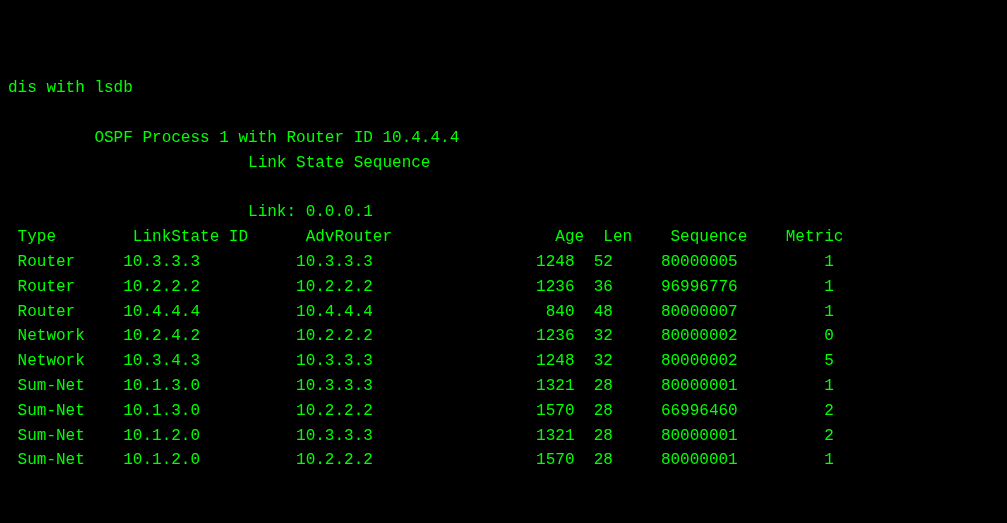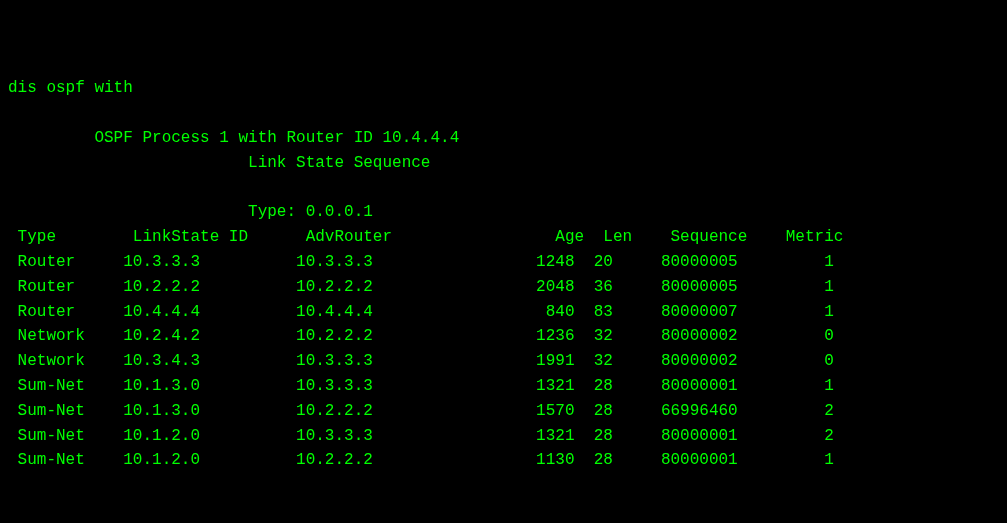--- a/index.html
+++ b/index.html
@@ -13,36 +13,36 @@
       white-space: pre;
       width: 1007px;
       height: 523px;
       overflow: hidden;
     }
   </style>
 </head>
 <body>
 
 
-<div id="terminal-output"><span><ar4></ar4></span><span>dis ospf with</span>
+<div id="terminal-output"><span><ar4></ar4></span><span>dis with lsdb</span>
 
 <span>         OSPF Process 1 with Router ID 10.4.4.4</span>
 <span>                         Link State Sequence</span>
 
-<span>                         Type: 0.0.0.1</span>
+<span>                         Link: 0.0.0.1</span>
 <span> Type        LinkState ID      AdvRouter                 Age  Len    Sequence    Metric</span>
-<span> Router     10.3.3.3          10.3.3.3                 1248  20     80000005         1</span>
-<span> Router     10.2.2.2          10.2.2.2                 2048  36     80000005         1</span>
-<span> Router     10.4.4.4          10.4.4.4                  840  83     80000007         1</span>
+<span> Router     10.3.3.3          10.3.3.3                 1248  52     80000005         1</span>
+<span> Router     10.2.2.2          10.2.2.2                 1236  36     96996776         1</span>
+<span> Router     10.4.4.4          10.4.4.4                  840  48     80000007         1</span>
 <span> Network    10.2.4.2          10.2.2.2                 1236  32     80000002         0</span>
-<span> Network    10.3.4.3          10.3.3.3                 1991  32     80000002         0</span>
+<span> Network    10.3.4.3          10.3.3.3                 1248  32     80000002         5</span>
 <span> Sum-Net    10.1.3.0          10.3.3.3                 1321  28     80000001         1</span>
 <span> Sum-Net    10.1.3.0          10.2.2.2                 1570  28     66996460         2</span>
 <span> Sum-Net    10.1.2.0          10.3.3.3                 1321  28     80000001         2</span>
-<span> Sum-Net    10.1.2.0          10.2.2.2                 1130  28     80000001         1</span>
+<span> Sum-Net    10.1.2.0          10.2.2.2                 1570  28     80000001         1</span>
 
 
 
 
 </div>
 
 
 
 
 </body></html>

